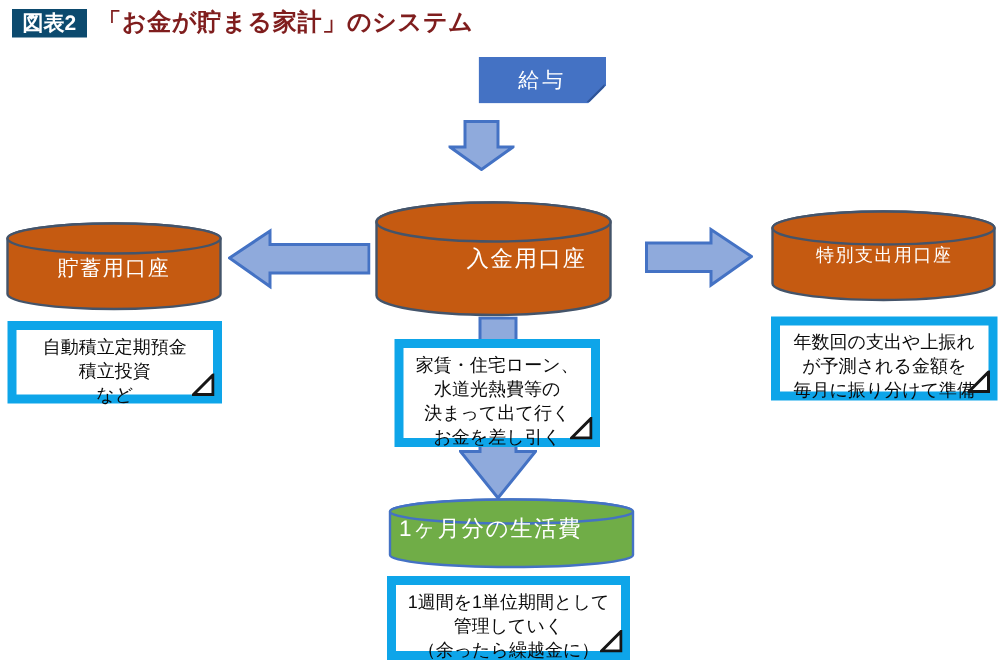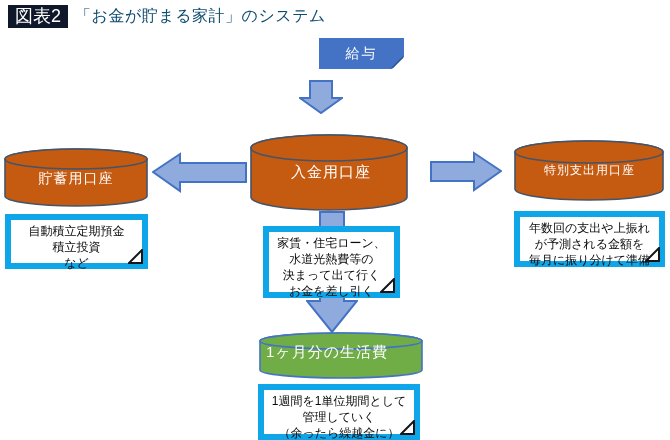--- a/index.html
+++ b/index.html
@@ -4,23 +4,23 @@
 <style>
   html,body { margin:0; padding:0; background:#ffffff; }
   .canvas {
     position:relative; width:670px; height:440px; background:#ffffff;
     font-family:"Liberation Sans","DejaVu Sans",sans-serif; overflow:hidden;
   }
   .abs { position:absolute; }
 
   
   .title-row { left:8px; top:5px; display:flex; align-items:center; gap:7px; }
-  .title-badge { background:#0f172a; color:#ffffff; font-weight:400; font-size:18px;
+  .title-badge { background:#0c4a6e; color:#ffffff; font-weight:700; font-size:14px;
                  padding:2px 7px 3px; line-height:1; }
-  .title-text { color:#0c4a6e; font-weight:400; font-size:16px; letter-spacing:0.5px; }
+  .title-text { color:#7f1d1d; font-weight:700; font-size:16px; letter-spacing:0.5px; }
 
   
   .salary-box { left:283px; top:38px; width:85px; height:31px; background:#4472C4;
                 clip-path:polygon(0 0,100% 0,100% calc(100% - 12px),calc(100% - 12px) 100%,0 100%);margin-left:36px; }
   .salary-label { position:absolute; inset:0; display:flex; align-items:center; justify-content:center;
                   color:#ffffff; font-size:14px; letter-spacing:2px; }
   .salary-fold { position:absolute; right:0; bottom:0; width:13px; height:13px; }
 
   
   .cyl { overflow:visible; }
@@ -65,21 +65,21 @@
   </svg>
 
   <svg class="abs arrow-svg" style="left:306px; top:211px;" width="52" height="122" viewBox="0 0 52 122">
     <polygon points="14,1 38,1 38,90 51,90 26,121 1,90 14,90" stroke="#4472C4" stroke-width="2" stroke-linejoin="miter" fill="#8FAADC"></polygon>
   </svg>
 
   <svg class="abs cyl" style="left:250px; top:134px; z-index:2;" width="158" height="78" viewBox="0 0 158 78">
     <path d="M1,14 A78,13 0 0 1 157,14 V63 A78,13 0 0 1 1,63 Z" stroke="#44546A" stroke-width="1.6" fill="#C55A11"></path>
     <ellipse cx="79" cy="14" rx="78" ry="13" stroke="#44546A" stroke-width="1.6" fill="#C55A11"></ellipse>
   </svg>
-  <div class="abs cyl-label" style="left:240px; top:163px; width:182px; font-size:15px;">入金用口座</div>
+  <div class="abs cyl-label" style="left:260px; top:163px; width:182px; font-size:15px;">入金用口座</div>
 
   <svg class="abs cyl" style="left:4px; top:148px; z-index:2;" width="144" height="60" viewBox="0 0 144 60">
     <path d="M1,11 A71,10 0 0 1 143,11 V48 A71,10 0 0 1 1,48 Z" stroke="#44546A" stroke-width="1.6" fill="#C55A11"></path>
     <ellipse cx="72" cy="11" rx="71" ry="10" stroke="#44546A" stroke-width="1.6" fill="#C55A11"></ellipse>
   </svg>
   <div class="abs cyl-label" style="left:4px; top:170px; width:144px; font-size:14px;">貯蓄用口座</div>
 
   <svg class="abs cyl" style="left:514px; top:140px; z-index:2;" width="151" height="62" viewBox="0 0 151 62">
     <path d="M1,12 A74,11 0 0 1 149,12 V49 A74,11 0 0 1 1,49 Z" stroke="#44546A" stroke-width="1.6" fill="#C55A11"></path>
     <ellipse cx="75" cy="12" rx="74" ry="11" stroke="#44546A" stroke-width="1.6" fill="#C55A11"></ellipse>

